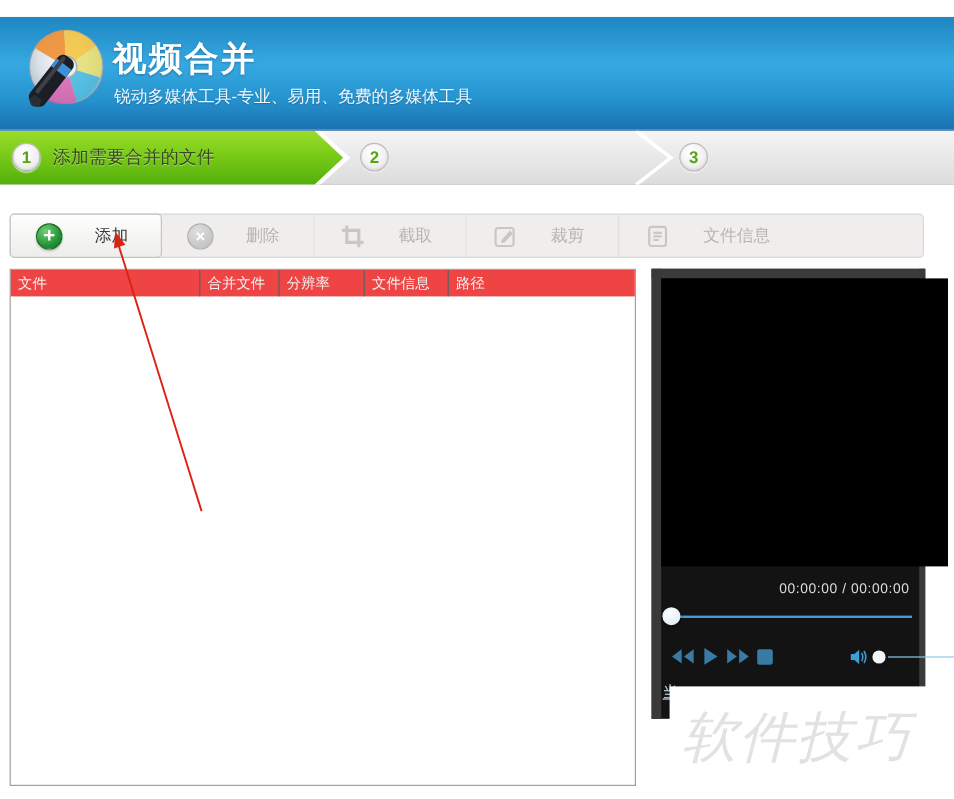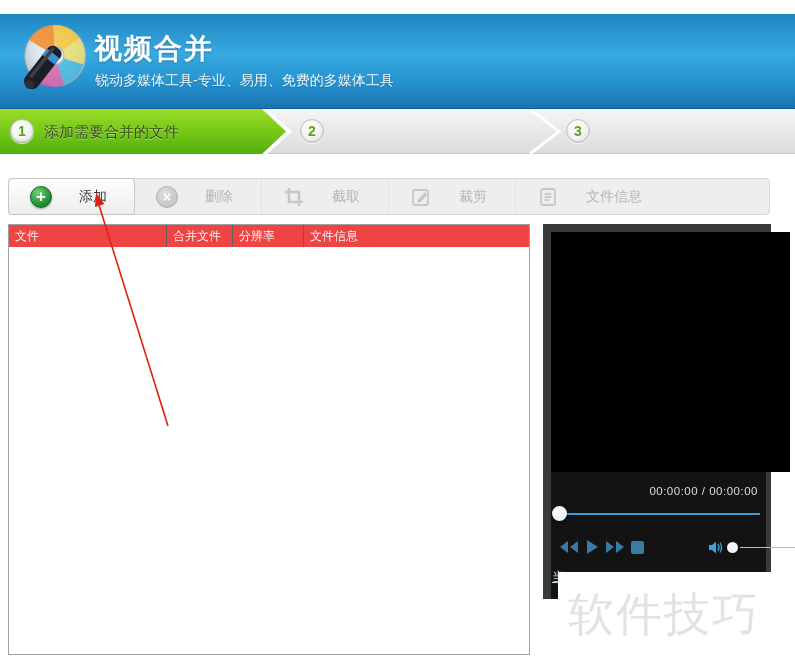--- a/index.html
+++ b/index.html
@@ -123,21 +123,21 @@
     text-decoration:underline; width:14px; overflow:hidden;
   }
 
   
   .watermark {
     position:absolute; left:558px; top:558px; width:237px; height:94px;
     background:#ffffff; z-index:40; overflow:hidden;
   }
   .watermark span {
     position:absolute; left:10px; top:12px; font-size:46px; color:#e2e2e2;
-    letter-spacing:2px; white-space:nowrap;
+    letter-spacing:2px; white-space:nowrap;font-style:italic;
   }
 
   
   .bottom-bar {
     position:absolute; left:0; top:657px; width:566px; height:9px;
     background:linear-gradient(180deg,#123f5e 0%,#123f5e 12%,#36b6e0 12%,#36b6e0 48%,#1d86bd 48%,#1d86bd 100%);
   }
 
   
   .anno-arrow { position:absolute; left:0; top:0; z-index:50; pointer-events:none; }
@@ -230,20 +230,21 @@
       <span>文件信息</span>
     </div>
   </div>
 
   <div class="file-table">
     <div class="thead">
       <div class="th c0">文件</div>
       <div class="th c1">合并文件</div>
       <div class="th c2">分辨率</div>
       <div class="th c3">文件信息</div>
+      <div class="th c4">路径</div>
     </div>
   </div>
 
   <div class="player">
     <div class="screen"></div>
     <div class="time-row">00:00:00 / 00:00:00</div>
     <div class="seek-row">
       <div class="seek-line"></div>
       <div class="seek-thumb"></div>
     </div>

